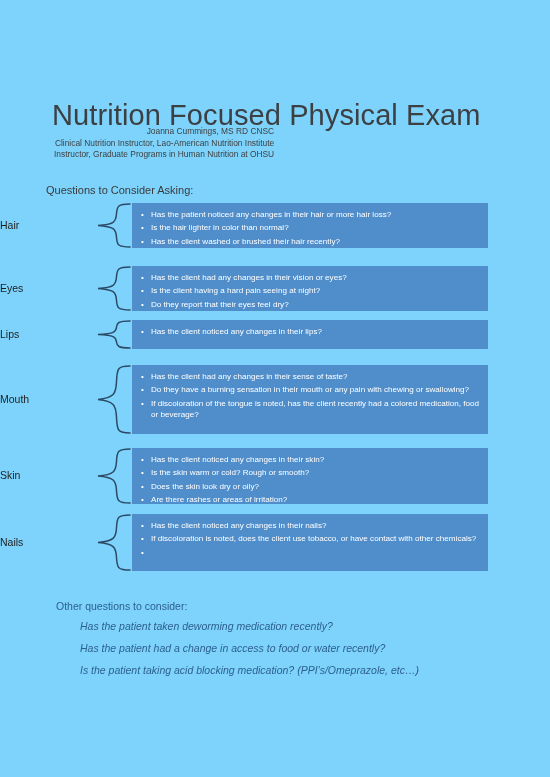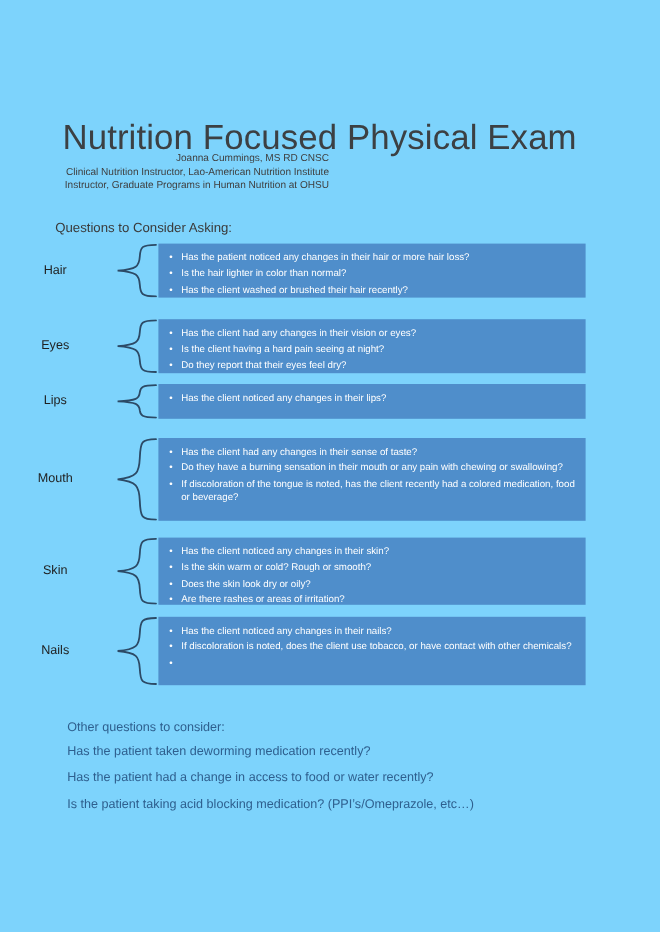--- a/index.html
+++ b/index.html
@@ -69,21 +69,21 @@
   .group {
     position: absolute;
     left: 0;
     width: 550px;
   }
 
   .group-label {
     position: absolute;
     left: 0;
     width: 92px;
-    text-align: center;
+    text-align: left;
     font-size: 10.5px;
     color: #1f1f1f;
     font-weight: 400;
     white-space: nowrap;
   }
 
   .brace {
     position: absolute;
     left: 96px;
     width: 36px;
@@ -127,22 +127,24 @@
   }
   .other-title {
     font-size: 10.5px;
     color: #2e5f8e;
     margin-bottom: 8px;
     white-space: nowrap;
   }
   .other-item {
     font-size: 10.5px;
     color: #2e5f8e;
+    margin-left: 24px;
     margin-bottom: 10px;
     white-space: nowrap;
+    font-style: italic;
   }
   .other-item:last-child { margin-bottom: 0; }
 </style>
 </head>
 <body>
 
 <div class="page">
 
   <h1 class="title">Nutrition Focused Physical Exam</h1>
 

